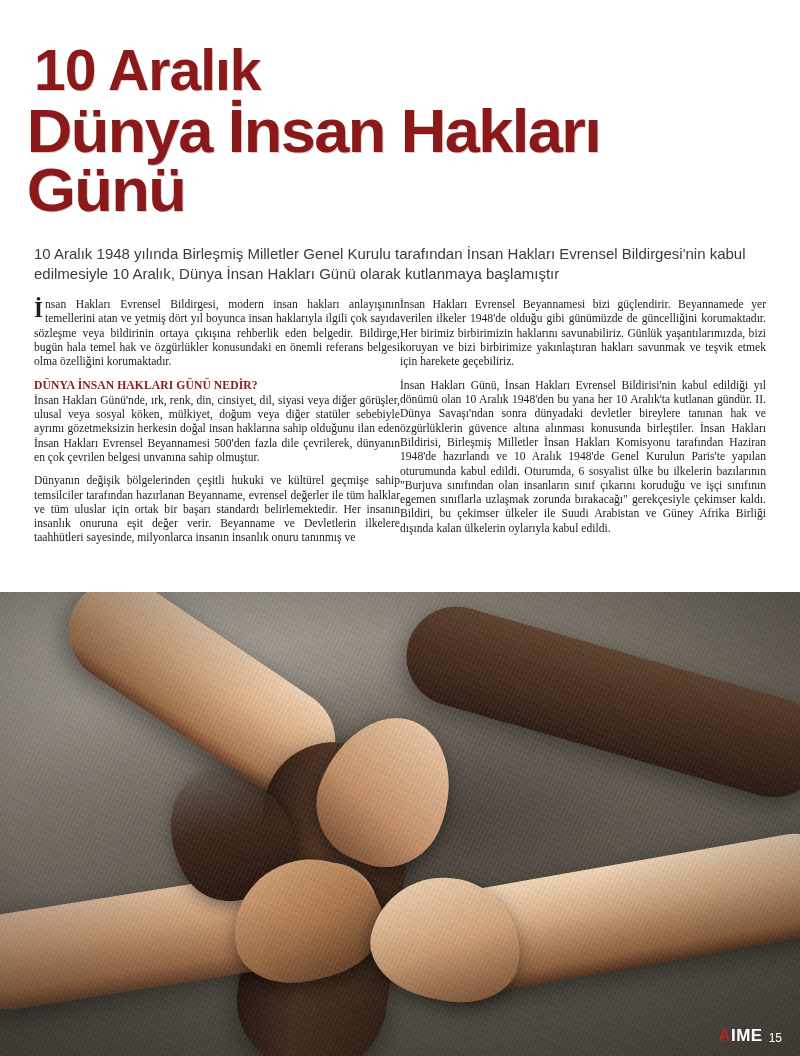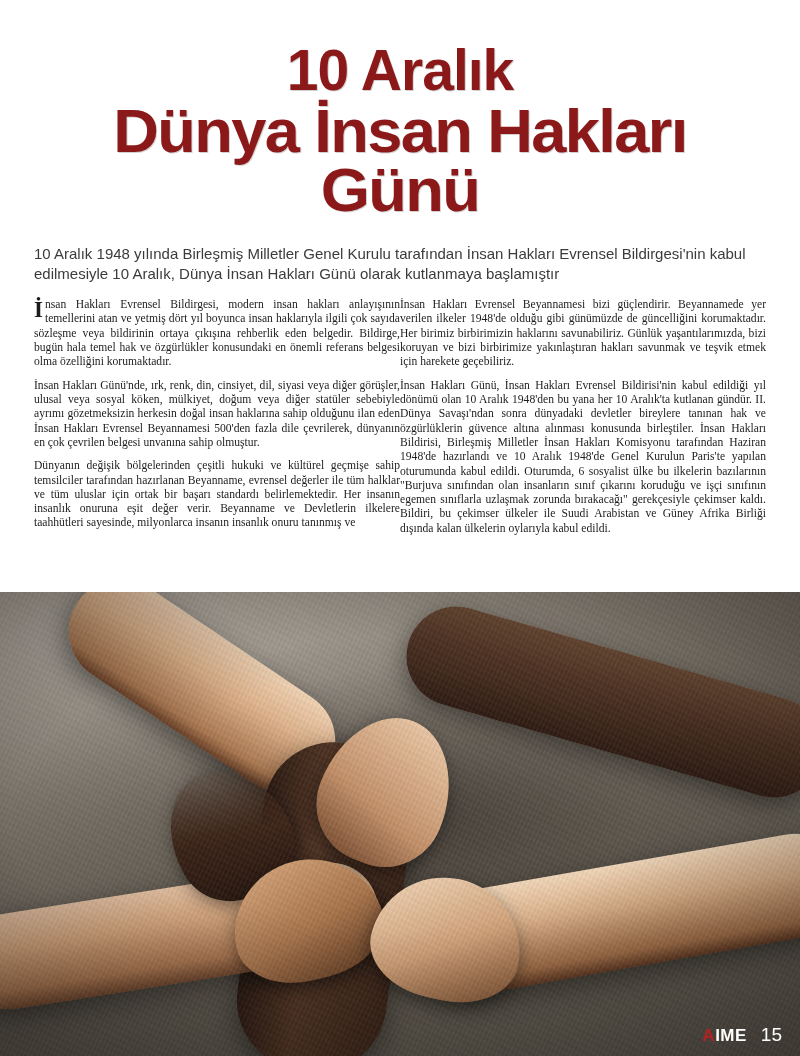--- a/index.html
+++ b/index.html
@@ -18,21 +18,20 @@
     position: relative;
     width: 800px;
     height: 1056px;
     background: #ffffff;
     box-sizing: border-box;
     overflow: hidden;
   }
   
   .title-block {
     padding: 44px 34px 0 34px;
-    text-align: center;
   }
   .title-line1 {
     font-family: "Liberation Sans", sans-serif;
     font-weight: bold;
     font-size: 57px;
     line-height: 0.92;
     color: #8c1919;
     letter-spacing: -1px;
     margin: 0;
     text-shadow: 1px 1px 0 rgba(0,0,0,0.18);
@@ -189,38 +188,38 @@
     transform: rotate(12deg);
     background: linear-gradient(150deg, #f4dcc0 0%, #cf9f76 55%, #7a4c2d 100%);
   }
   
   .footer {
     position: absolute;
     right: 18px;
     bottom: 12px;
     display: flex;
     align-items: flex-end;
-    gap: 14px;
+    gap: 6px;
   }
   .logo-badge {
     font-family: "Liberation Sans", sans-serif;
     font-weight: bold;
     font-size: 17px;
     color: #ffffff;
     letter-spacing: 0.5px;
     line-height: 1;
     position: relative;
     padding-left: 4px;
   }
   .logo-badge .a-mark {
     color: #b32222;
   }
   .page-number {
     font-family: "Liberation Sans", sans-serif;
-    font-size: 19px;
+    font-size: 12px;
     font-weight: normal;
     color: #ffffff;
     line-height: 1;
   }
 </style>
 </head>
 <body>
 
 <div class="page">
 
@@ -228,20 +227,21 @@
     <div class="title-line1">10 Aralık</div>
     <div class="title-line2">Dünya İnsan Hakları Günü</div>
   </div>
 
   <div class="lead">10 Aralık 1948 yılında Birleşmiş Milletler Genel Kurulu tarafından İnsan Hakları Evrensel Bildirgesi'nin kabul edilmesiyle 10 Aralık, Dünya İnsan Hakları Günü olarak kutlanmaya başlamıştır</div>
 
   <div class="columns">
 
     <div class="col">
       <p class="first">İnsan Hakları Evrensel Bildirgesi, modern insan hakları anlayışının temellerini atan ve yetmiş dört yıl boyunca insan haklarıyla ilgili çok sayıda sözleşme veya bildirinin ortaya çıkışına rehberlik eden belgedir. Bildirge, bugün hala temel hak ve özgürlükler konusundaki en önemli referans belgesi olma özelliğini korumaktadır.</p>
+      <div class="subhead">DÜNYA İNSAN HAKLARI GÜNÜ NEDİR?</div>
       <p>İnsan Hakları Günü'nde, ırk, renk, din, cinsiyet, dil, siyasi veya diğer görüşler, ulusal veya sosyal köken, mülkiyet, doğum veya diğer statüler sebebiyle ayrımı gözetmeksizin herkesin doğal insan haklarına sahip olduğunu ilan eden İnsan Hakları Evrensel Beyannamesi 500'den fazla dile çevrilerek, dünyanın en çok çevrilen belgesi unvanına sahip olmuştur.</p>
       <p>Dünyanın değişik bölgelerinden çeşitli hukuki ve kültürel geçmişe sahip temsilciler tarafından hazırlanan Beyanname, evrensel değerler ile tüm halklar ve tüm uluslar için ortak bir başarı standardı belirlemektedir. Her insanın insanlık onuruna eşit değer verir. Beyanname ve Devletlerin ilkelere taahhütleri sayesinde, milyonlarca insanın insanlık onuru tanınmış ve</p>
     </div>
 
     <div class="col">
       <p>İnsan Hakları Evrensel Beyannamesi bizi güçlendirir. Beyannamede yer verilen ilkeler 1948'de olduğu gibi günümüzde de güncelliğini korumaktadır. Her birimiz birbirimizin haklarını savunabiliriz. Günlük yaşantılarımızda, bizi koruyan ve bizi birbirimize yakınlaştıran hakları savunmak ve teşvik etmek için harekete geçebiliriz.</p>
       <p>İnsan Hakları Günü, İnsan Hakları Evrensel Bildirisi'nin kabul edildiği yıl dönümü olan 10 Aralık 1948'den bu yana her 10 Aralık'ta kutlanan gündür. II. Dünya Savaşı'ndan sonra dünyadaki devletler bireylere tanınan hak ve özgürlüklerin güvence altına alınması konusunda birleştiler. İnsan Hakları Bildirisi, Birleşmiş Milletler İnsan Hakları Komisyonu tarafından Haziran 1948'de hazırlandı ve 10 Aralık 1948'de Genel Kurulun Paris'te yapılan oturumunda kabul edildi. Oturumda, 6 sosyalist ülke bu ilkelerin bazılarının "Burjuva sınıfından olan insanların sınıf çıkarını koruduğu ve işçi sınıfının egemen sınıflarla uzlaşmak zorunda bırakacağı" gerekçesiyle çekimser kaldı. Bildiri, bu çekimser ülkeler ile Suudi Arabistan ve Güney Afrika Birliği dışında kalan ülkelerin oylarıyla kabul edildi.</p>
     </div>
 
   </div>

